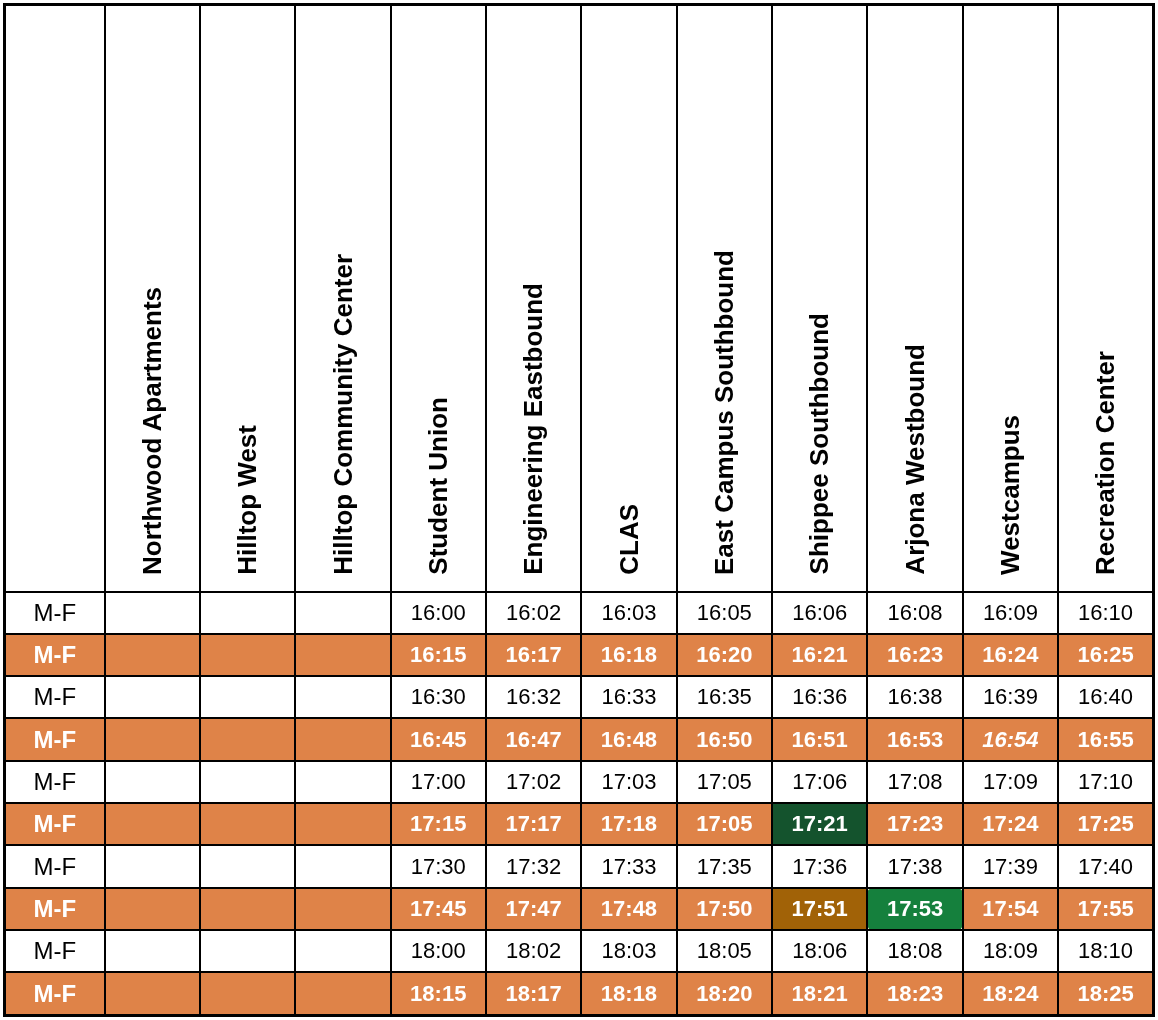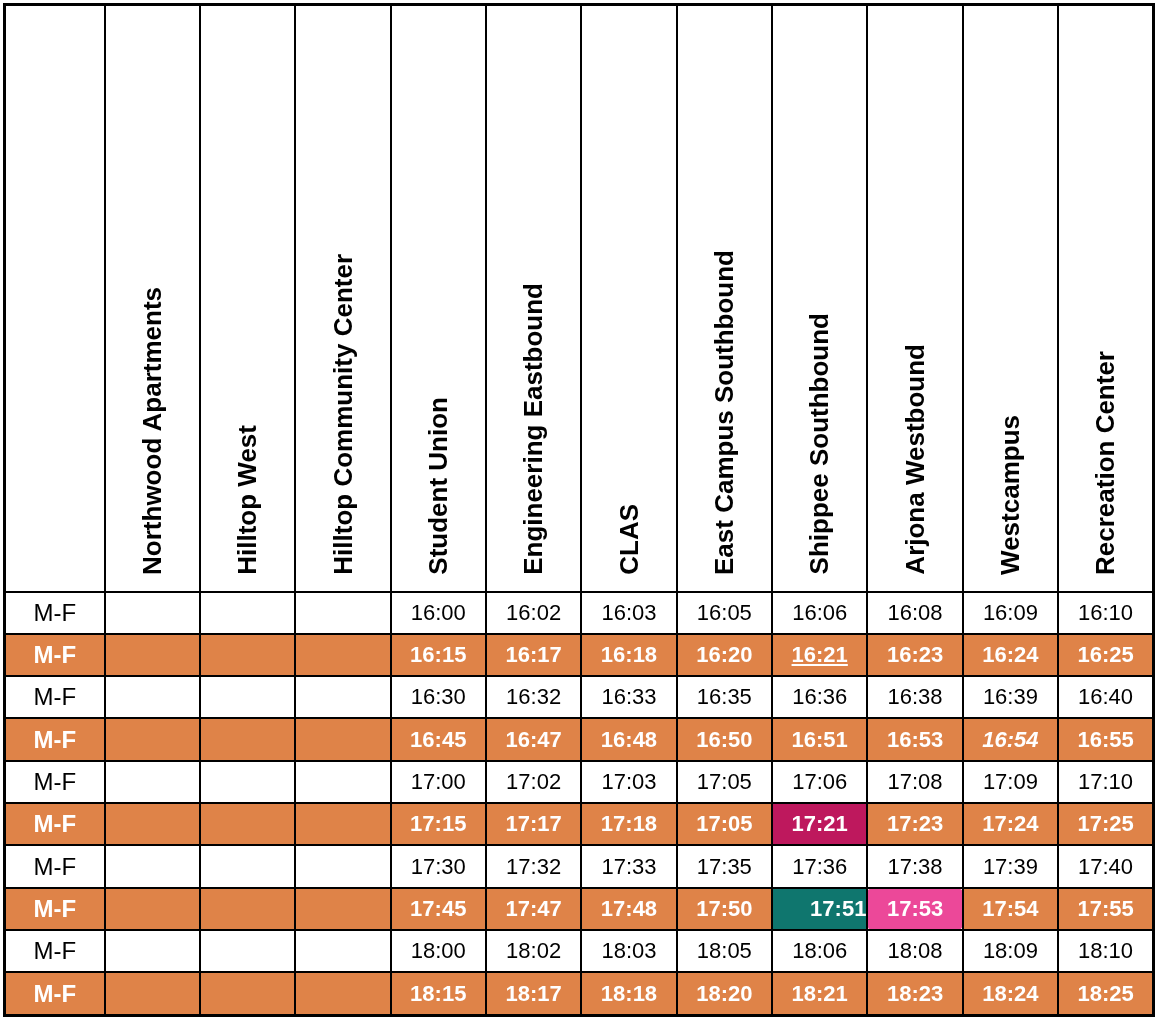--- a/index.html
+++ b/index.html
@@ -101,21 +101,21 @@
         </tr>
         <tr class="highlight" style="background: rgb(223, 131, 72);">
           <td class="row-label" style="background: rgb(223, 131, 72);">M-F</td>
           <td style="background: rgb(223, 131, 72);"></td>
           <td style="background: rgb(223, 131, 72);"></td>
           <td style="background: rgb(223, 131, 72);"></td>
           <td style="background: rgb(223, 131, 72);">16:15</td>
           <td style="background: rgb(223, 131, 72);">16:17</td>
           <td style="background: rgb(223, 131, 72);">16:18</td>
           <td style="background: rgb(223, 131, 72);">16:20</td>
-          <td style="background: rgb(223, 131, 72); text-decoration: underline;">16:21</td>
+          <td style="background: rgb(223, 131, 72);">16:21</td>
           <td style="background: rgb(223, 131, 72);">16:23</td>
           <td style="background: rgb(223, 131, 72);">16:24</td>
           <td style="background: rgb(223, 131, 72); margin-left: 40px;">16:25</td>
         </tr>
         <tr>
           <td class="row-label">M-F</td>
           <td></td>
           <td></td>
           <td></td>
           <td>16:30</td>
@@ -157,21 +157,21 @@
         </tr>
         <tr class="highlight" style="background: rgb(223, 131, 72);">
           <td class="row-label" style="background: rgb(223, 131, 72);">M-F</td>
           <td style="background: rgb(223, 131, 72);"></td>
           <td style="background: rgb(223, 131, 72);"></td>
           <td style="background: rgb(223, 131, 72);"></td>
           <td style="background: rgb(223, 131, 72);">17:15</td>
           <td style="background: rgb(223, 131, 72);">17:17</td>
           <td style="background: rgb(223, 131, 72);">17:18</td>
           <td style="background: rgb(223, 131, 72);">17:05</td>
-          <td style="background: #be185d;">17:21</td>
+          <td style="background: #14532d;">17:21</td>
           <td style="background: rgb(223, 131, 72);">17:23</td>
           <td style="background: rgb(223, 131, 72);">17:24</td>
           <td style="background: rgb(223, 131, 72);">17:25</td>
         </tr>
         <tr>
           <td class="row-label">M-F</td>
           <td></td>
           <td></td>
           <td></td>
           <td>17:30</td>
@@ -185,22 +185,22 @@
         </tr>
         <tr class="highlight" style="background: rgb(223, 131, 72);">
           <td class="row-label" style="background: rgb(223, 131, 72);">M-F</td>
           <td style="background: rgb(223, 131, 72);"></td>
           <td style="background: rgb(223, 131, 72);"></td>
           <td style="background: rgb(223, 131, 72);"></td>
           <td style="background: rgb(223, 131, 72);">17:45</td>
           <td style="background: rgb(223, 131, 72);">17:47</td>
           <td style="background: rgb(223, 131, 72);">17:48</td>
           <td style="background: rgb(223, 131, 72);">17:50</td>
-          <td style="background: #0f766e; text-align: right;">17:51</td>
-          <td style="background: #ec4899; border-radius: 6px;">17:53</td>
+          <td style="background: #a16207;">17:51</td>
+          <td style="background: #15803d; border-radius: 6px;">17:53</td>
           <td style="background: rgb(223, 131, 72);">17:54</td>
           <td style="background: rgb(223, 131, 72);">17:55</td>
         </tr>
         <tr>
           <td class="row-label">M-F</td>
           <td></td>
           <td></td>
           <td></td>
           <td>18:00</td>
           <td>18:02</td>

